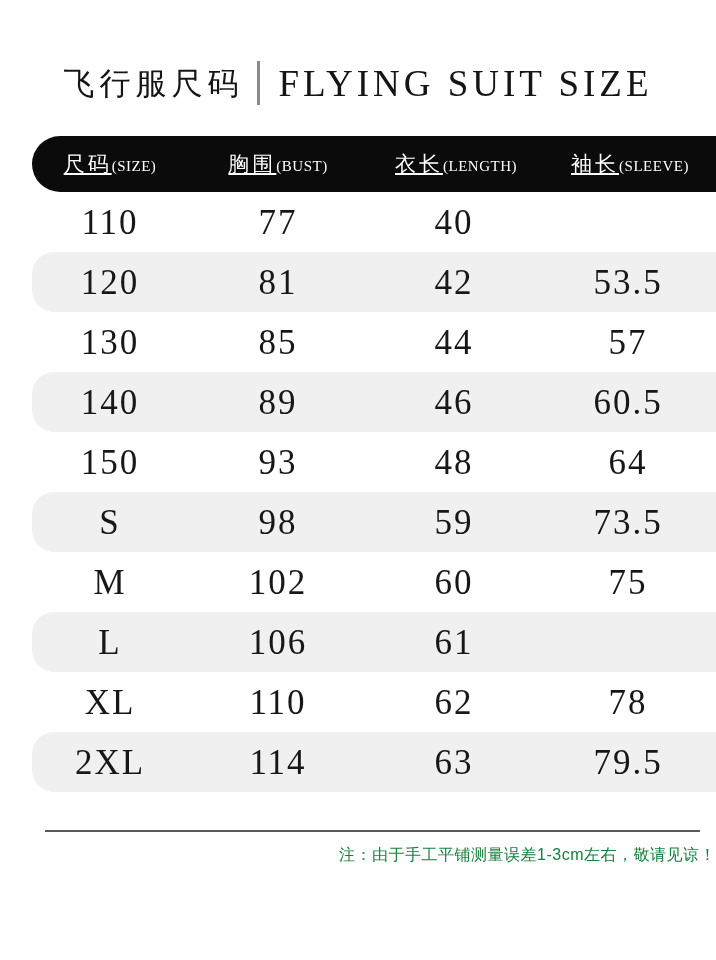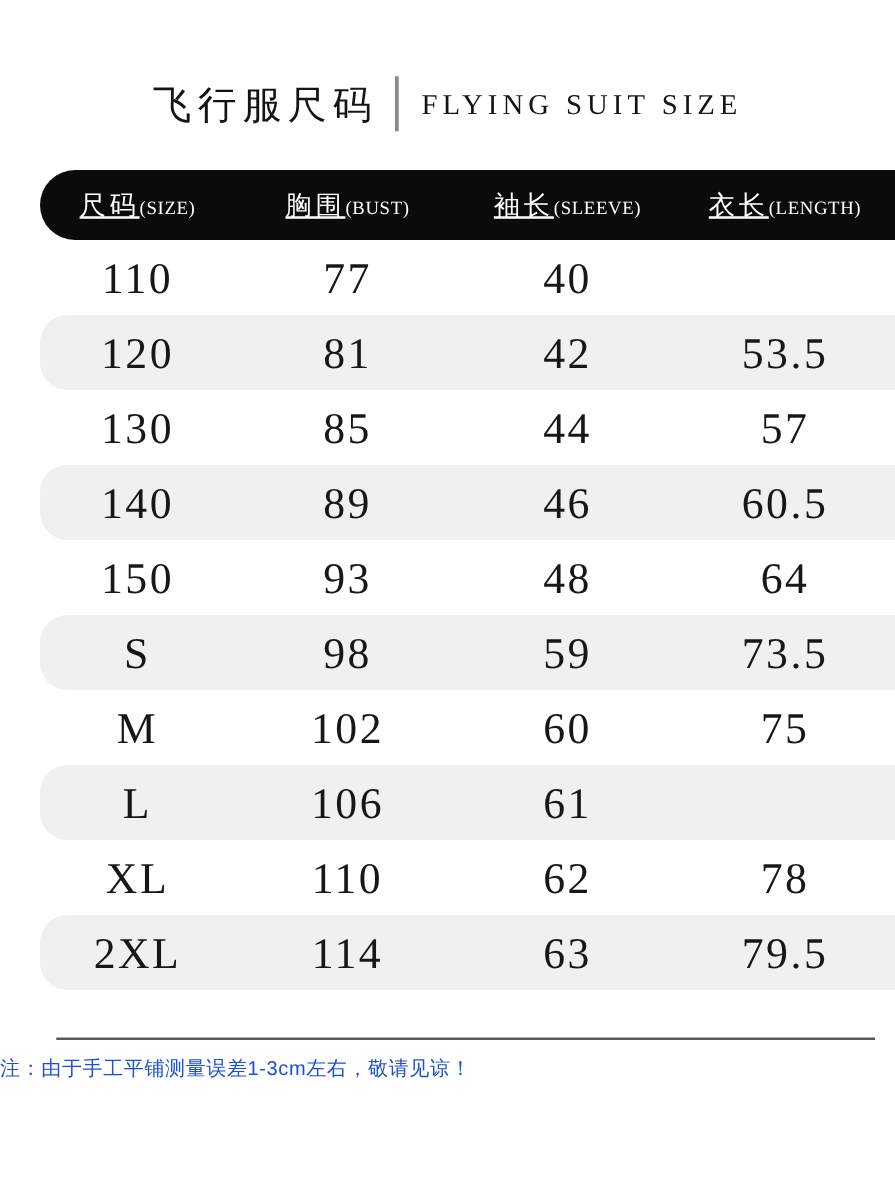--- a/index.html
+++ b/index.html
@@ -47,21 +47,21 @@
   .title-divider {
     display: inline-block;
     width: 3px;
     height: 44px;
     background: #8a8a8a;
     margin: 0 12px 0 0;
     flex: none;
   }
   .title-en {
     font-family: "Liberation Serif", "DejaVu Serif", serif;
-    font-size: 23px;
+    font-size: 37px;
     letter-spacing: 4px;
     color: #141414;
     line-height: 1;
     padding-left: 6px;
   }
 
   
   .size-table {
     position: absolute;
     left: 32px;
@@ -130,46 +130,46 @@
     top: 830px;
     width: 655px;
     height: 2px;
     background: #5a5a5a;
   }
   .footer-note {
     position: absolute;
     left: 0;
     top: 845px;
     width: 716px;
-    text-align: left;
+    text-align: right;
     font-family: "Liberation Sans", "DejaVu Sans", sans-serif;
     font-size: 16px;
     letter-spacing: 0.5px;
-    color: #1d4ed8;
+    color: #15803d;
     white-space: nowrap;
   }
 </style>
 </head>
 <body>
 
 <div class="page">
 
   <div class="title-bar">
     <span class="title-cn">飞行服尺码</span>
     <span class="title-divider"></span>
     <span class="title-en">FLYING SUIT SIZE</span>
   </div>
 
   <div class="size-table">
 
     <div class="row header">
       <div class="cell c1"><span class="cn">尺码</span><span class="en">(SIZE)</span></div>
       <div class="cell c2"><span class="cn">胸围</span><span class="en">(BUST)</span></div>
+      <div class="cell c4"><span class="cn">衣长</span><span class="en">(LENGTH)</span></div>
       <div class="cell c3"><span class="cn">袖长</span><span class="en">(SLEEVE)</span></div>
-      <div class="cell c4"><span class="cn">衣长</span><span class="en">(LENGTH)</span></div>
     </div>
 
     <div class="row data">
       <div class="cell c1">110</div>
       <div class="cell c2">77</div>
       <div class="cell c3">40</div>
     </div>
 
     <div class="row data zebra">
       <div class="cell c1">120</div>

